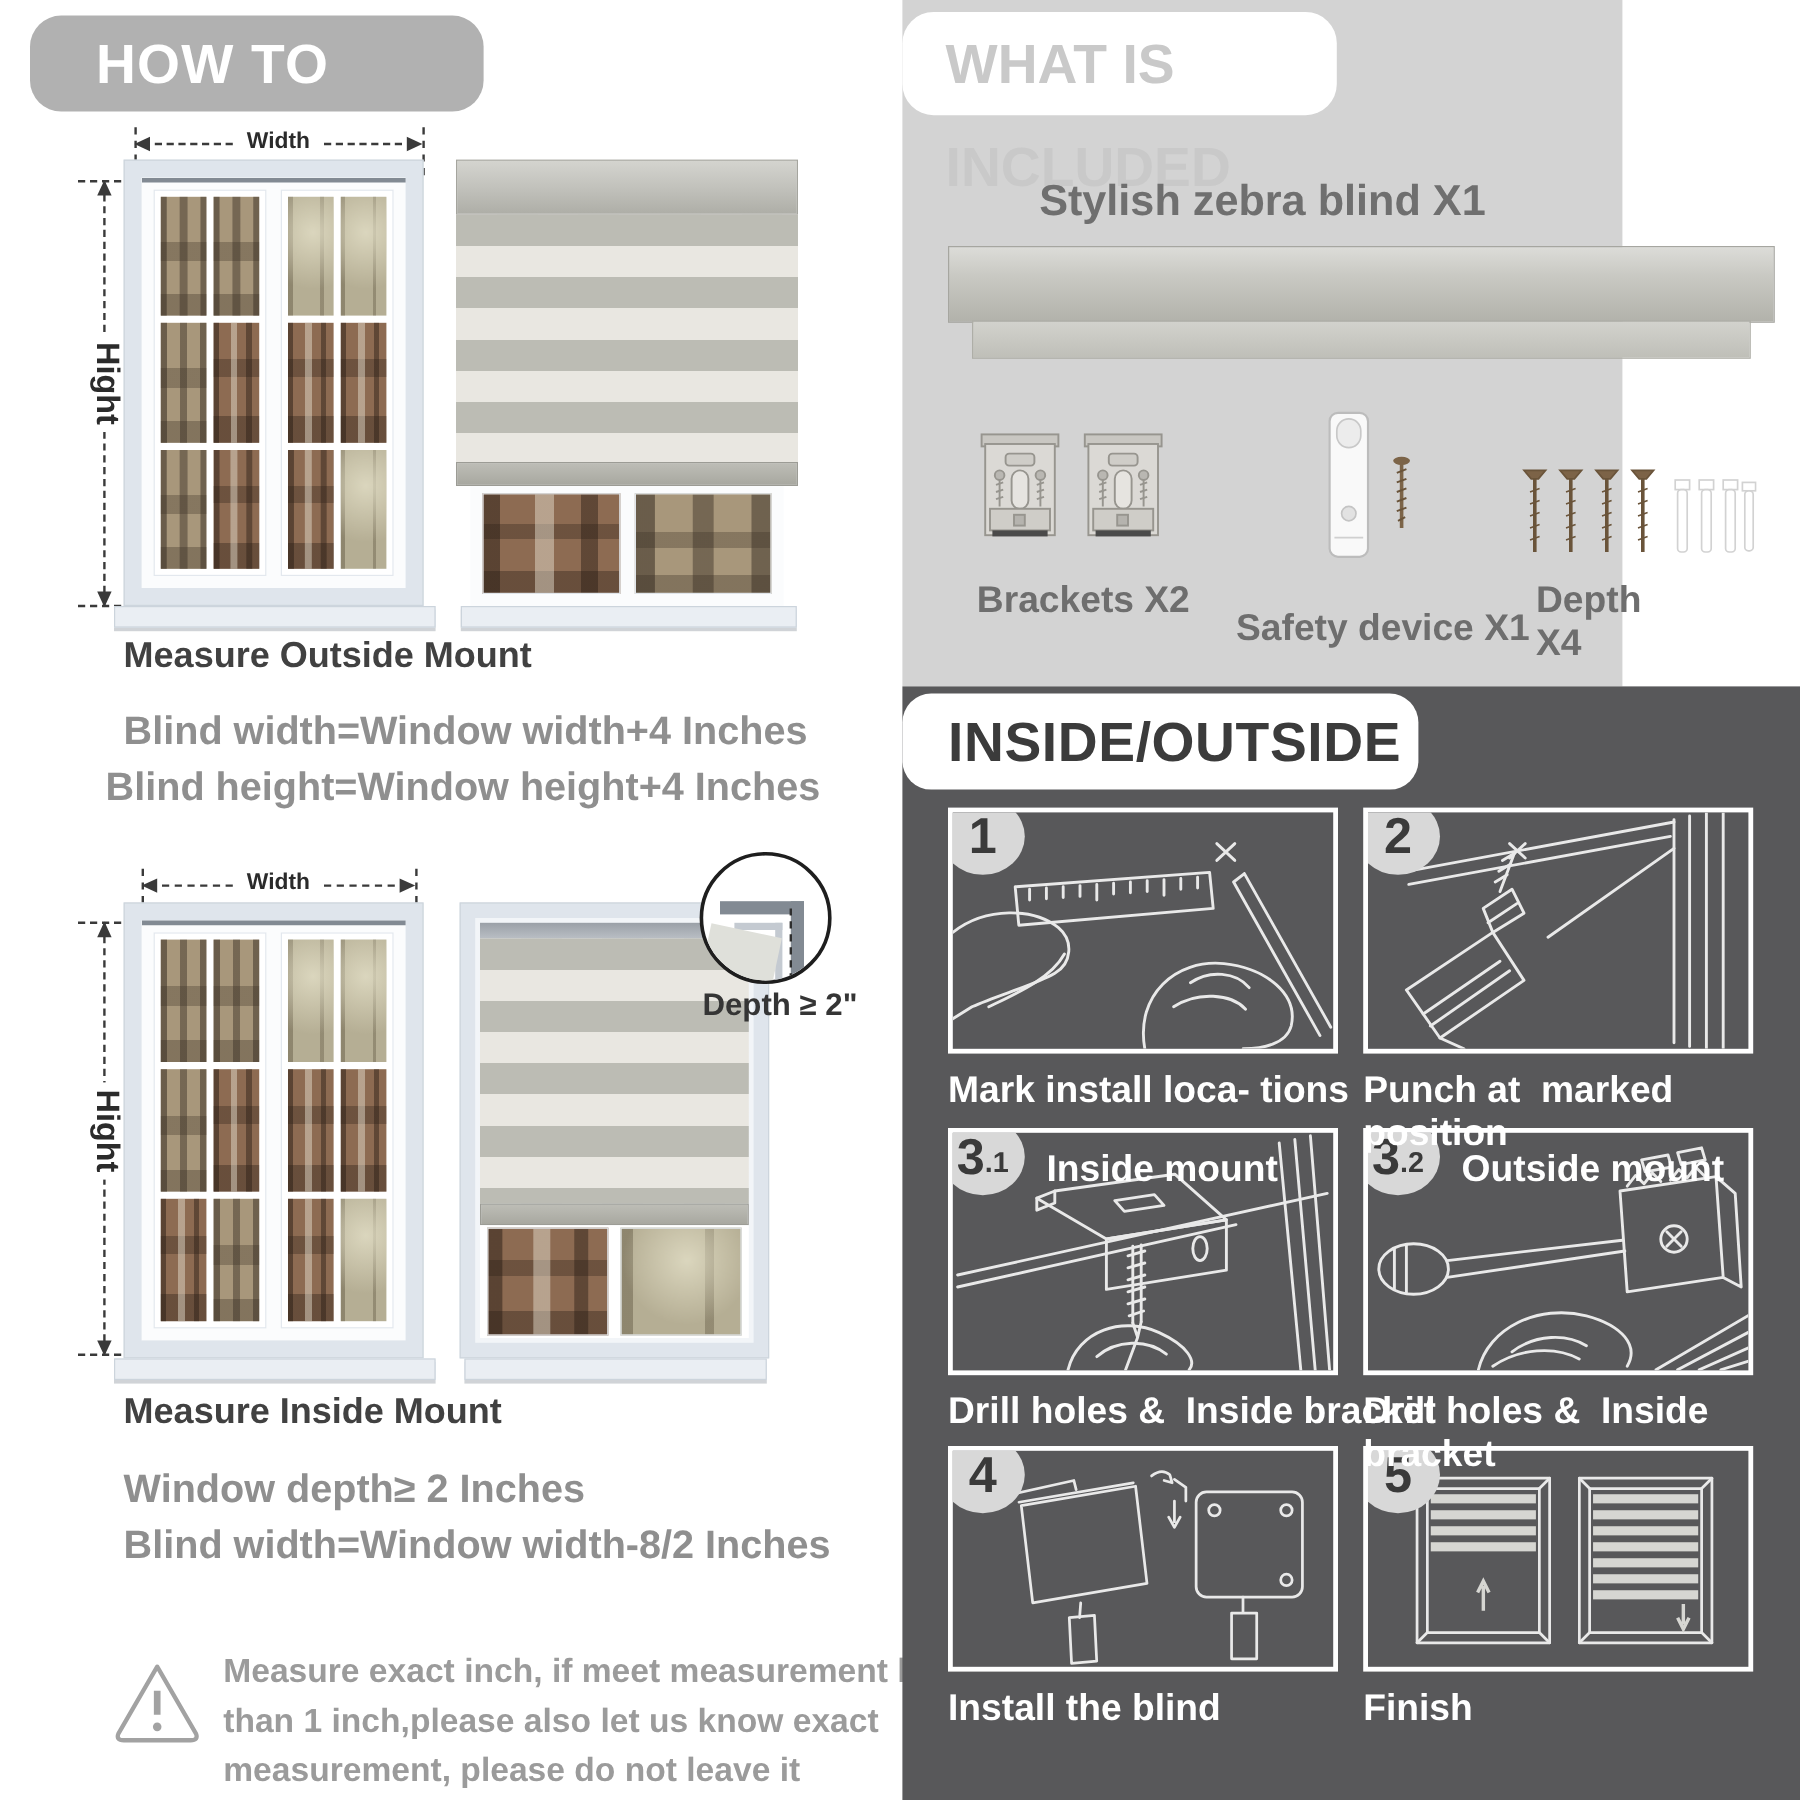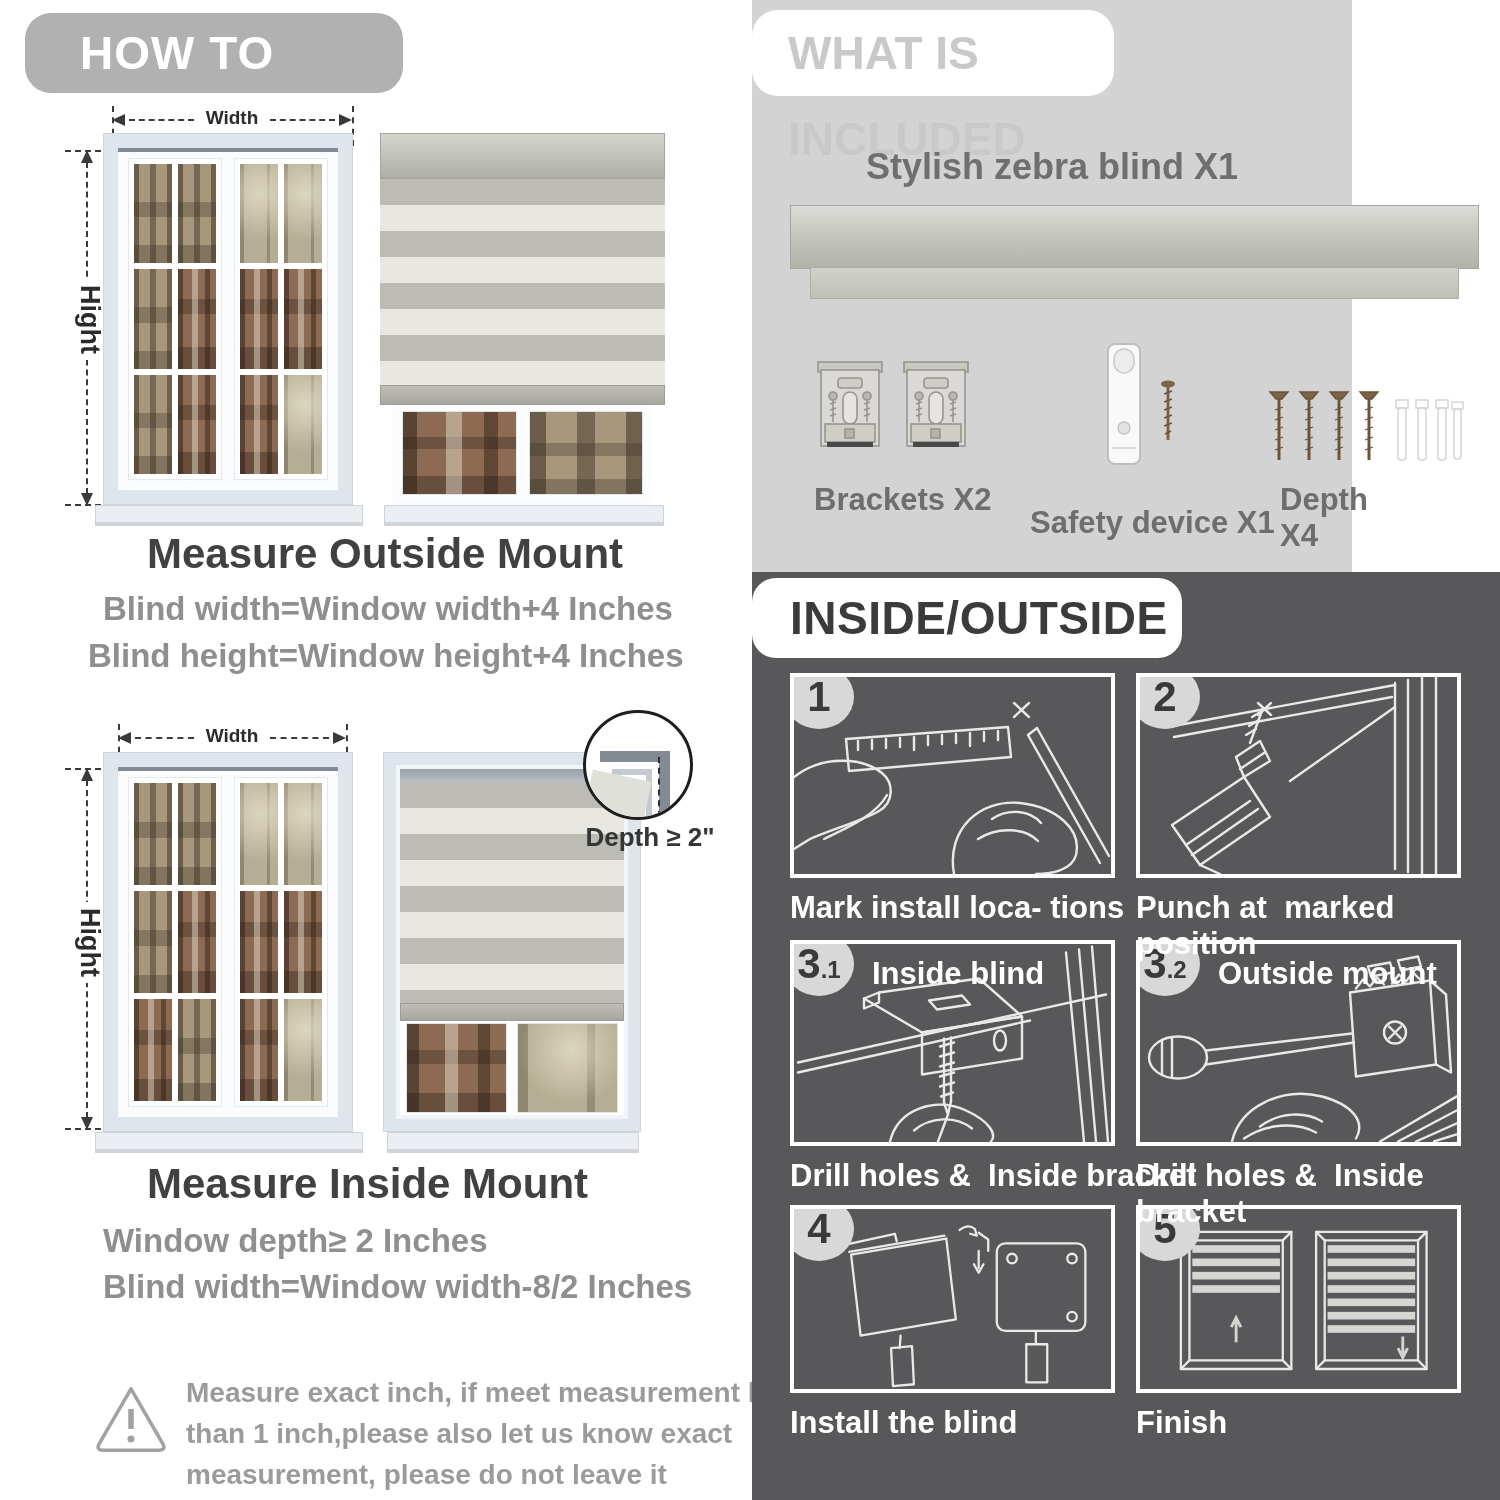--- a/index.html
+++ b/index.html
@@ -4,21 +4,21 @@
 <style>
   html,body{margin:0;padding:0;background:#fff;}
   .canvas{position:relative;width:1500px;height:1500px;background:#ffffff;overflow:hidden;
           font-family:"Liberation Sans",sans-serif;}
   .abs{position:absolute;}
 
   
   .lheader{left:25px;top:13px;width:378px;height:80px;background:#b1b1b1;border-radius:26px;
            color:#fff;font-size:46px;font-weight:bold;line-height:80px;padding-left:55px;
            letter-spacing:1px;box-sizing:border-box;}
-  .h2{font-size:42px;font-weight:bold;color:#414141;margin-left:44px;}
+  .h2{font-size:30px;font-weight:bold;color:#414141;}
   .gline{font-size:33px;font-weight:bold;color:#8f8f8f;}
 
   
   .hmeasure{display:flex;align-items:center;height:0;}
   .hmeasure .dash{flex:1;border-top:2px dashed #3a3a3a;height:0;margin:0 4px;}
   .hmeasure .lbl{font-size:19px;font-weight:bold;color:#2b2b2b;padding:0 8px;transform:translateY(-2px);}
   .arrow-l{width:0;height:0;border-top:6px solid transparent;border-bottom:6px solid transparent;border-right:13px solid #3a3a3a;}
   .arrow-r{width:0;height:0;border-top:6px solid transparent;border-bottom:6px solid transparent;border-left:13px solid #3a3a3a;}
   .tickv{position:absolute;width:0;height:40px;border-left:2px dashed #3a3a3a;top:-14px;}
   .vmeasure{width:0;border-left:2px dashed #3a3a3a;}
@@ -415,21 +415,21 @@
           <path d="M146,102 l14,-4 M146,112 l14,-4 M146,122 l14,-4 M146,132 l14,-4 M146,142 l14,-4 M147,152 l12,-4"></path>
           <path d="M150,158 L154,170 L157,157 M154,170 L144,197"></path>
           <path d="M96,197 C104,164 142,152 172,166 C196,177 203,190 197,197"></path>
           <path d="M120,186 C136,172 162,171 178,184"></path>
         </g>
       </svg>
       <div class="badge">
         <span class="big">3</span>
           <span class="small">.1</span>
       </div>
-      <div class="tiletitle">Inside blind</div>
+      <div class="tiletitle">Inside mount</div>
     </div>
 
     <div class="tile" style="left:384px;top:368px;height:206px;">
       <svg viewBox="0 0 317 197">
         <g class="lineart">
           <path d="M210,48 L290,36 L296,120 L216,132 Z M290,36 L306,50 L311,128 L296,120"></path>
           <path d="M216,44 l7,-9 l7,7 l7,-9 l7,7 M252,39 l7,-9 l7,7 l7,-9 l7,7"></path>
           <path d="M228,22 l22,-4 l3,10 l-22,4 Z M258,16 l20,-4 l3,10 l-20,4 Z"></path>
           <circle cx="255" cy="88" r="11"></circle>
           <path d="M249,82 l12,12 M261,82 l-12,12"></path>

